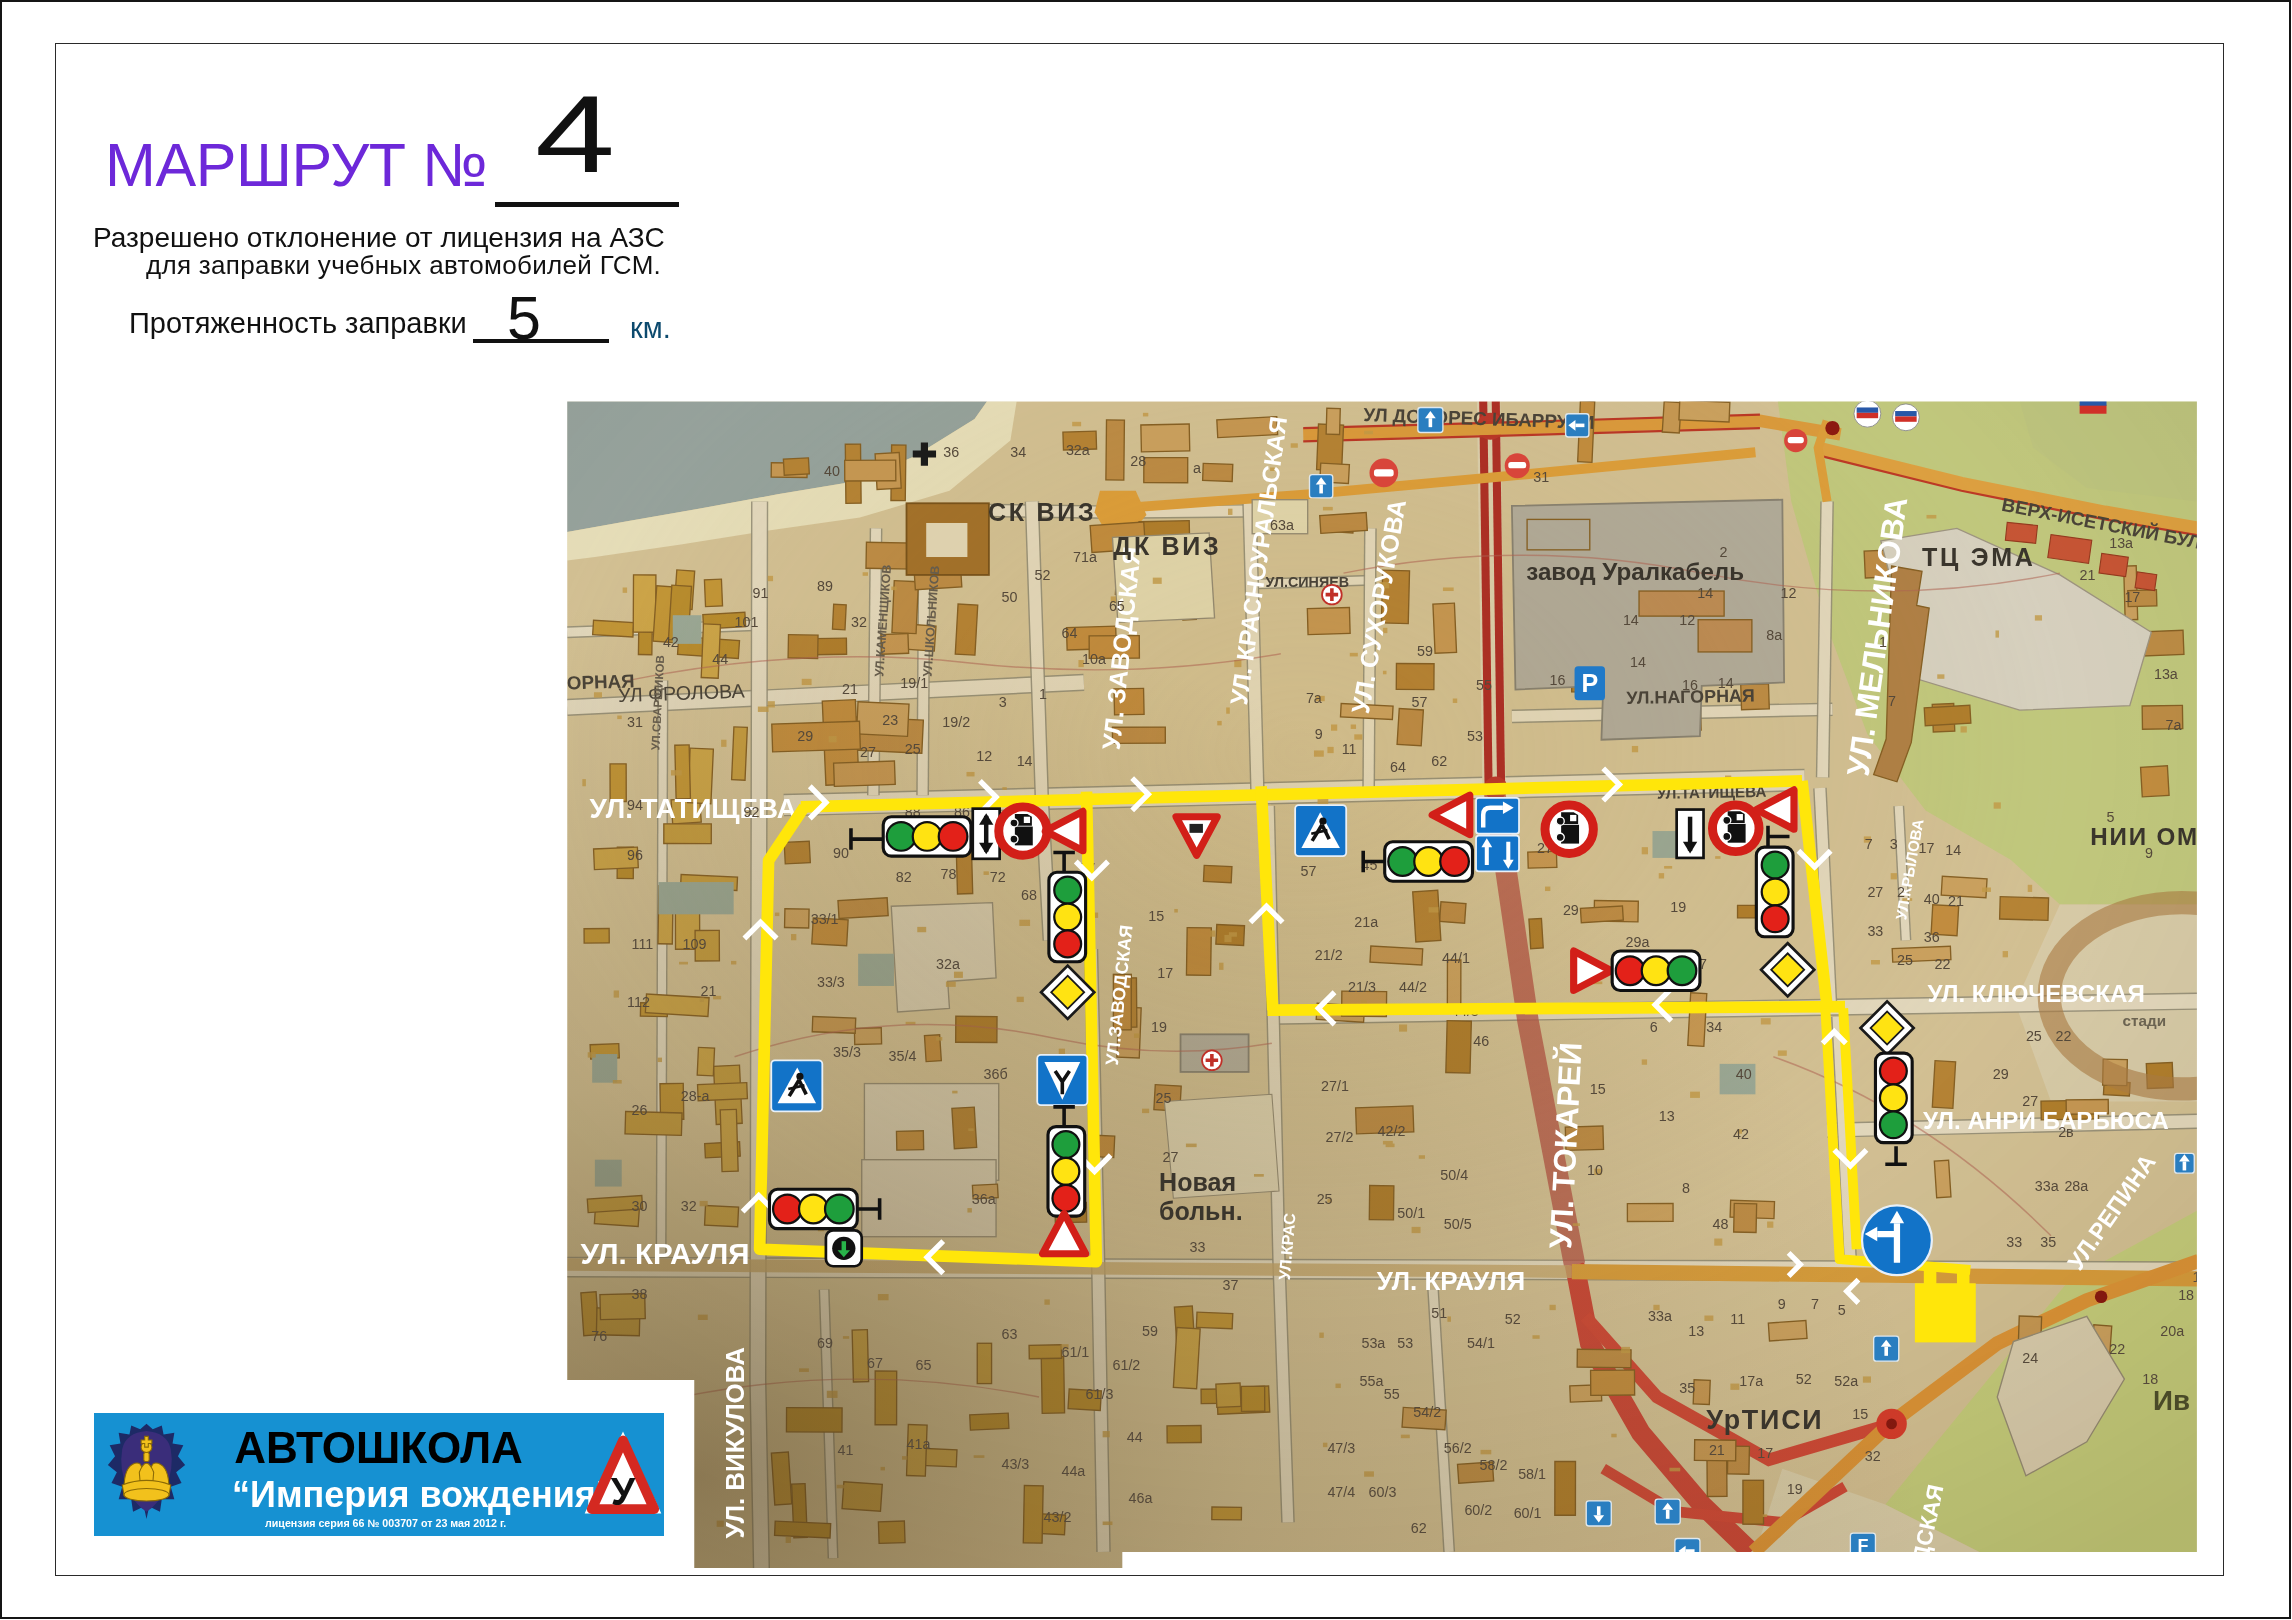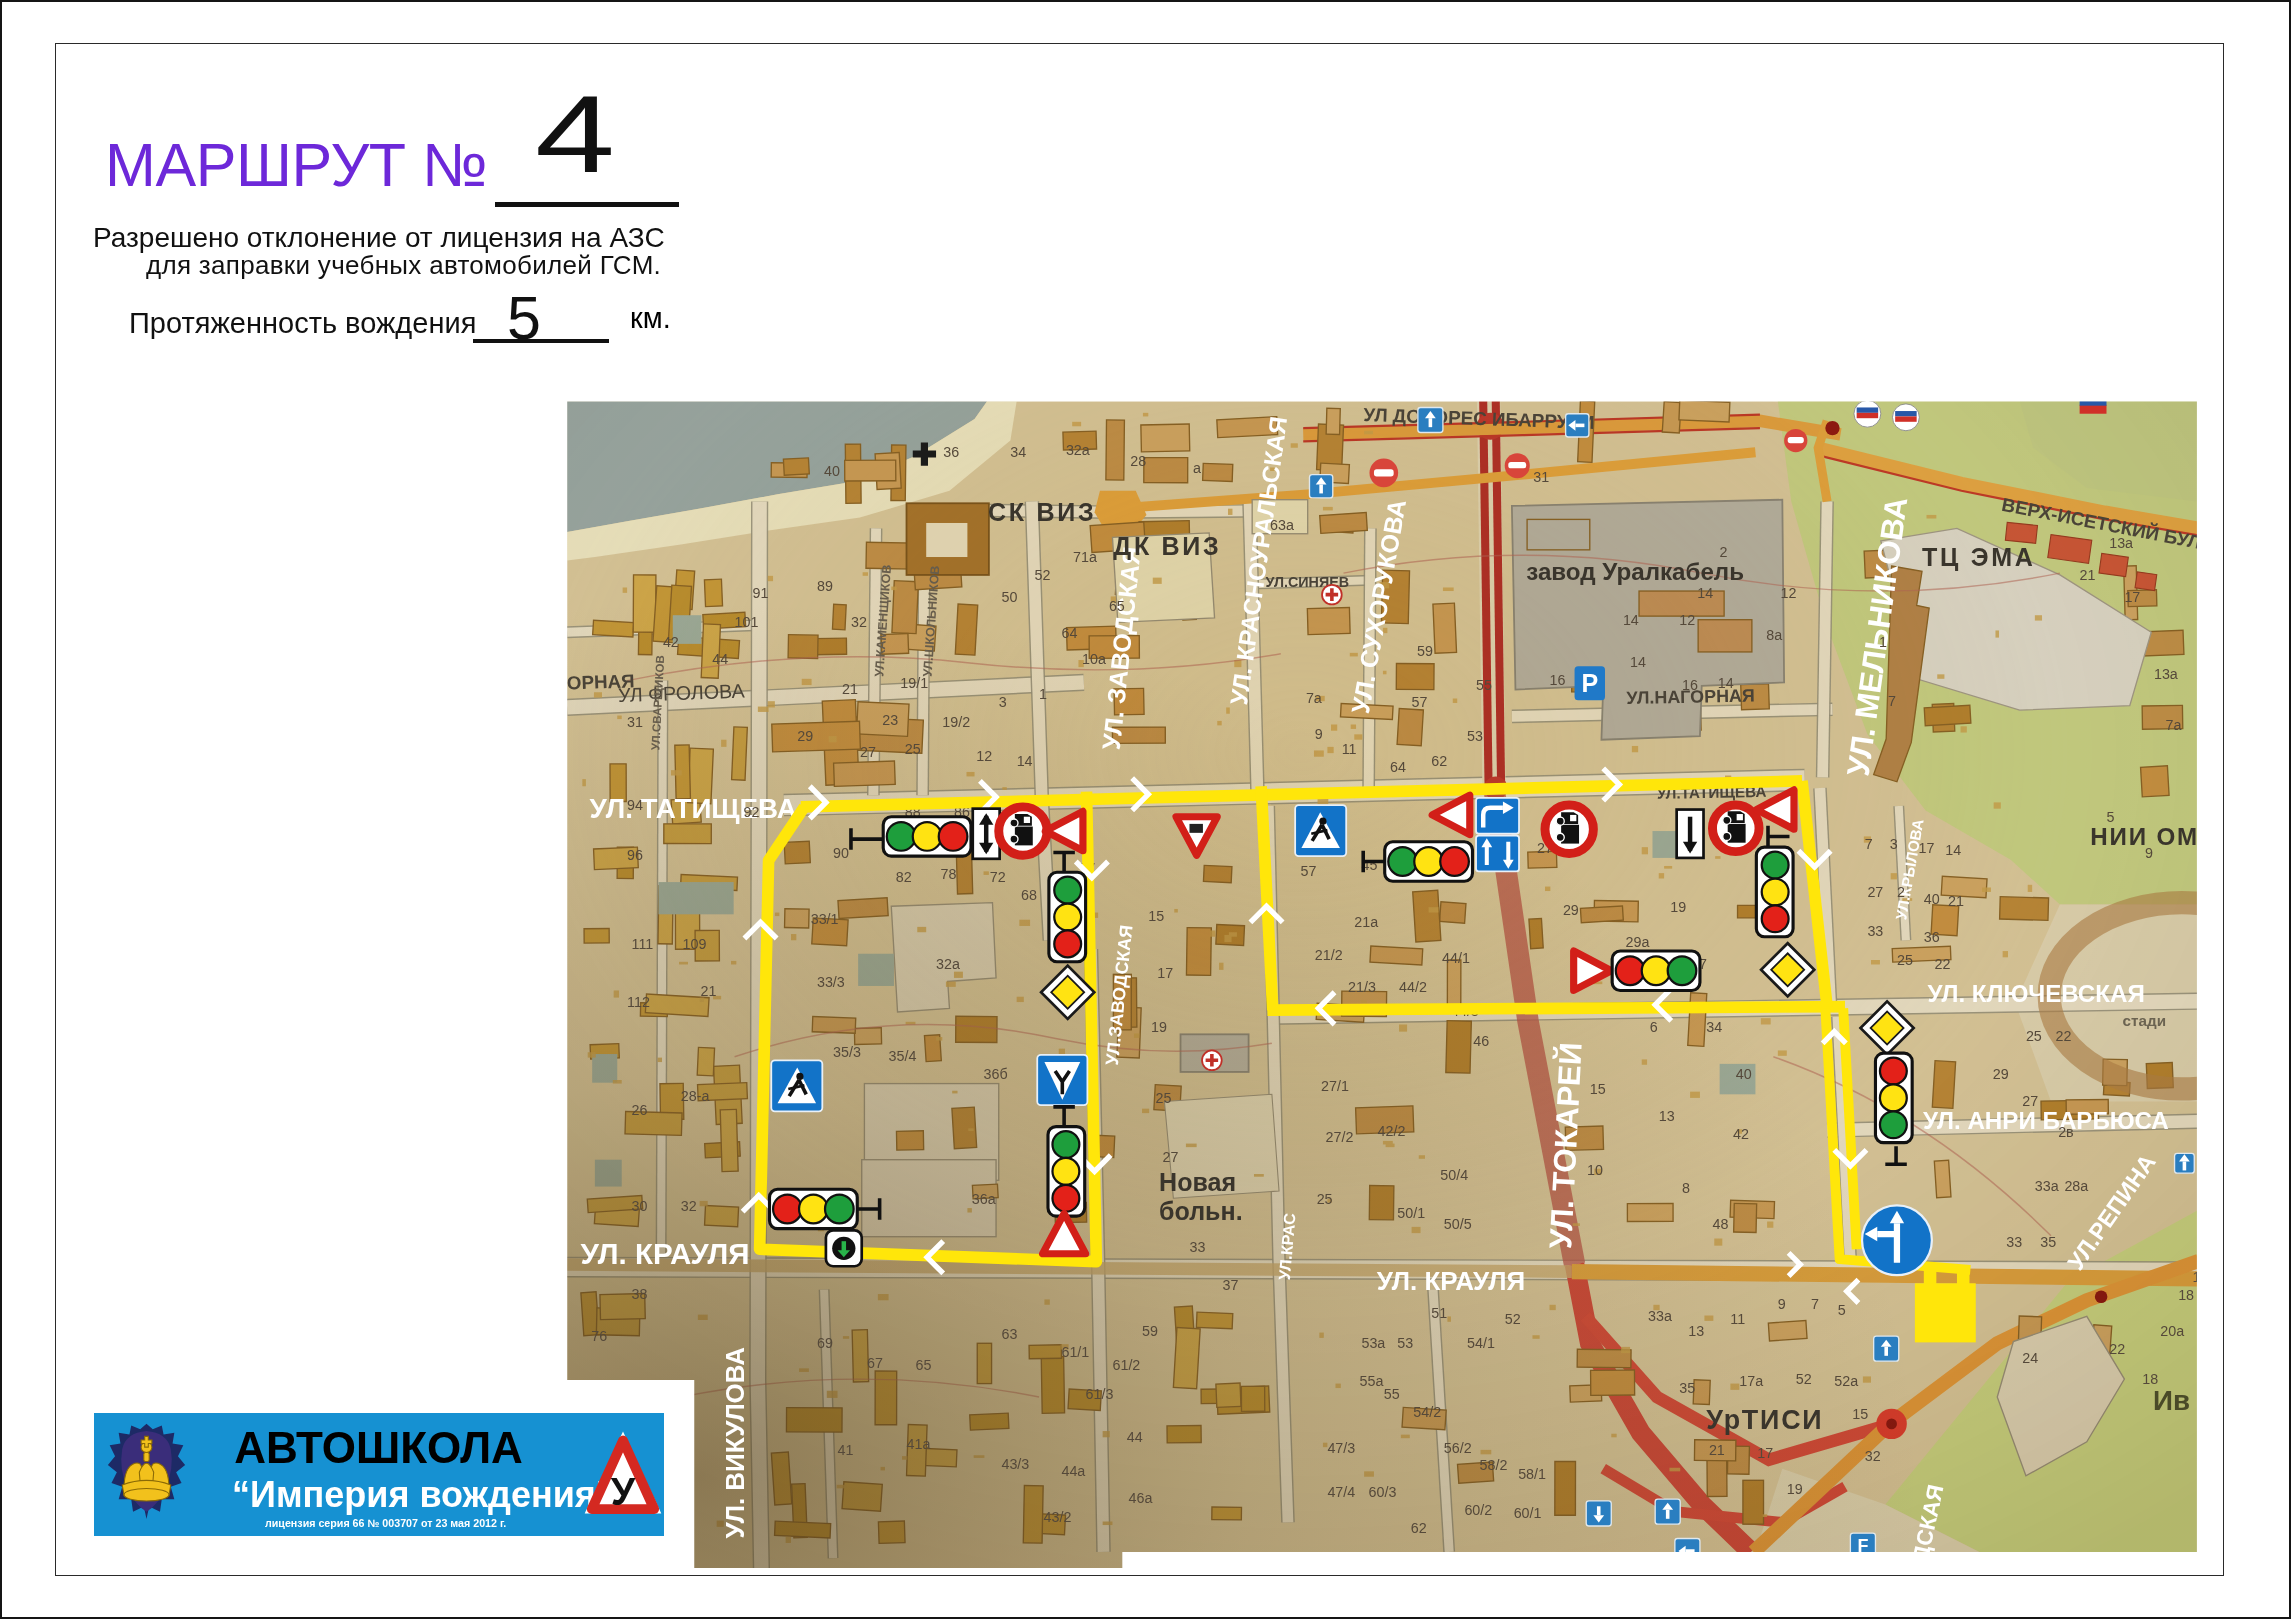--- a/index.html
+++ b/index.html
@@ -12,27 +12,27 @@
 <div class="abs" style="left:105px;top:135px;font-size:61px;letter-spacing:-0.4px;line-height:1;color:#6d28d9;white-space:nowrap;">МАРШРУТ №</div>
 
 <div class="abs" style="left:535px;top:80px;font-size:109px;line-height:1;color:#111;transform:scaleX(1.32);transform-origin:0 0;">4</div>
 
 <div class="abs" style="left:495px;top:202px;width:184px;height:4.5px;background:#111;"></div>
 
 <div class="abs" style="left:93px;top:224px;font-size:28px;line-height:1;color:#111;white-space:nowrap;">Разрешено отклонение от лицензия на АЗС</div>
 
 <div class="abs" style="left:110px;top:252px;font-size:26px;letter-spacing:0.3px;line-height:1;color:#111;white-space:nowrap;margin-left:36px;">для заправки учебных автомобилей ГСМ.</div>
 
-<div class="abs" style="left:129px;top:309px;font-size:29px;line-height:1;color:#111;white-space:nowrap;">Протяженность вождения</div>
+<div class="abs" style="left:129px;top:309px;font-size:29px;line-height:1;color:#111;white-space:nowrap;">Протяженность заправки</div>
 
 <div class="abs" style="left:507px;top:288px;font-size:61px;line-height:1;color:#111;">5</div>
 
 <div class="abs" style="left:473px;top:339px;width:136px;height:3.6px;background:#111;"></div>
 
-<div class="abs" style="left:630px;top:304px;font-size:29px;line-height:1;color:#000000;">км.</div>
+<div class="abs" style="left:630px;top:314px;font-size:29px;line-height:1;color:#0c4a6e;">км.</div>
 
 <svg class="abs" style="left:0;top:0;" width="2293" height="1620" viewBox="0 0 2560 1809">
 <defs>
 <clipPath id="mapclip">
         <polygon points="633,448 2453,448 2453,1733 1253,1733 1253,1751 775,1751 775,1541 633,1541"></polygon>
       </clipPath>
 <radialGradient id="vig" cx="45%" cy="30%" r="85%">
 <stop offset="0%" stop-color="#ebe0bd" stop-opacity="0.9"></stop>
         <stop offset="55%" stop-color="#d9cdab" stop-opacity="0.35"></stop>
         <stop offset="100%" stop-color="#9f8c64" stop-opacity="0.55"></stop>

